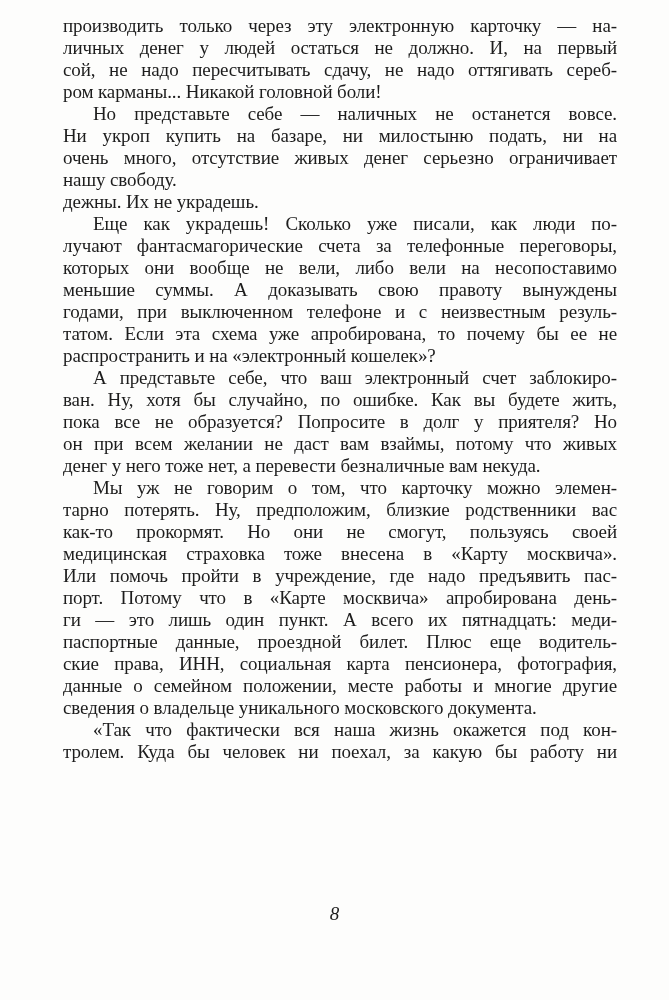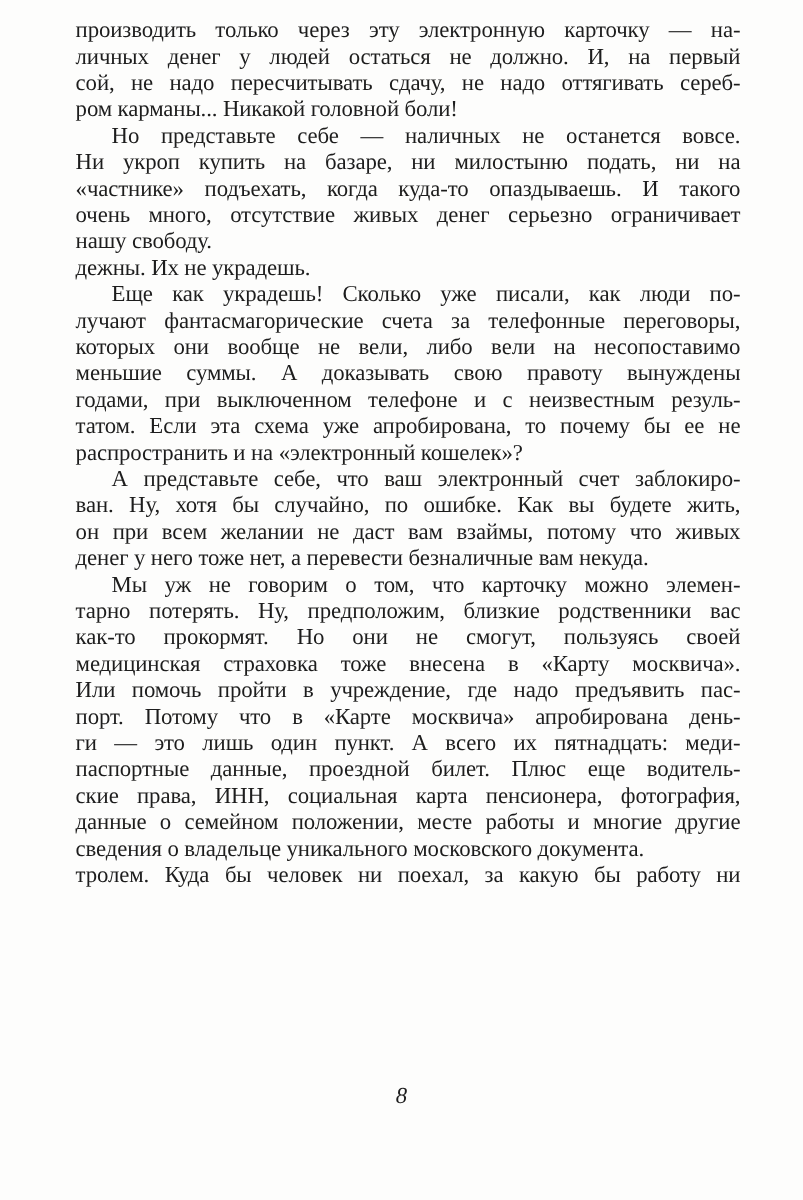--- a/index.html
+++ b/index.html
@@ -54,53 +54,54 @@
   <div class="textblock">
       <div class="paragraph">
         <div class="line">производить только через эту электронную карточку — на-</div>
         <div class="line">личных денег у людей остаться не должно. И, на первый</div>
         <div class="line">сой, не надо пересчитывать сдачу, не надо оттягивать сереб-</div>
         <div class="line last">ром карманы... Никакой головной боли!</div>
       </div>
       <div class="paragraph">
         <div class="line first">Но представьте себе — наличных не останется вовсе.</div>
         <div class="line">Ни укроп купить на базаре, ни милостыню подать, ни на</div>
-        <div class="line">«частнике» подъехать, когда куда-то опаздываешь. И такого</div>
         <div class="line">очень много, отсутствие живых денег серьезно ограничивает</div>
         <div class="line last">нашу свободу.</div>
       </div>
       <div class="paragraph">
         <div class="line last">дежны. Их не украдешь.</div>
       </div>
       <div class="paragraph">
         <div class="line first">Еще как украдешь! Сколько уже писали, как люди по-</div>
         <div class="line">лучают фантасмагорические счета за телефонные переговоры,</div>
         <div class="line">которых они вообще не вели, либо вели на несопоставимо</div>
         <div class="line">меньшие суммы. А доказывать свою правоту вынуждены</div>
         <div class="line">годами, при выключенном телефоне и с неизвестным резуль-</div>
         <div class="line">татом. Если эта схема уже апробирована, то почему бы ее не</div>
         <div class="line last">распространить и на «электронный кошелек»?</div>
       </div>
       <div class="paragraph">
         <div class="line first">А представьте себе, что ваш электронный счет заблокиро-</div>
         <div class="line">ван. Ну, хотя бы случайно, по ошибке. Как вы будете жить,</div>
+        <div class="line">пока все не образуется? Попросите в долг у приятеля? Но</div>
         <div class="line">он при всем желании не даст вам взаймы, потому что живых</div>
         <div class="line last">денег у него тоже нет, а перевести безналичные вам некуда.</div>
       </div>
       <div class="paragraph">
         <div class="line first">Мы уж не говорим о том, что карточку можно элемен-</div>
         <div class="line">тарно потерять. Ну, предположим, близкие родственники вас</div>
         <div class="line">как-то прокормят. Но они не смогут, пользуясь своей</div>
         <div class="line">медицинская страховка тоже внесена в «Карту москвича».</div>
         <div class="line">Или помочь пройти в учреждение, где надо предъявить пас-</div>
         <div class="line">порт. Потому что в «Карте москвича» апробирована день-</div>
         <div class="line">ги — это лишь один пункт. А всего их пятнадцать: меди-</div>
         <div class="line">паспортные данные, проездной билет. Плюс еще водитель-</div>
         <div class="line">ские права, ИНН, социальная карта пенсионера, фотография,</div>
         <div class="line">данные о семейном положении, месте работы и многие другие</div>
         <div class="line last">сведения о владельце уникального московского документа.</div>
       </div>
       <div class="paragraph">
+        <div class="line first">«Так что фактически вся наша жизнь окажется под кон-</div>
         <div class="line">тролем. Куда бы человек ни поехал, за какую бы работу ни</div>
       </div>
     </div>
   <div class="page-number">8</div>
 </div>
 
 </body></html>

